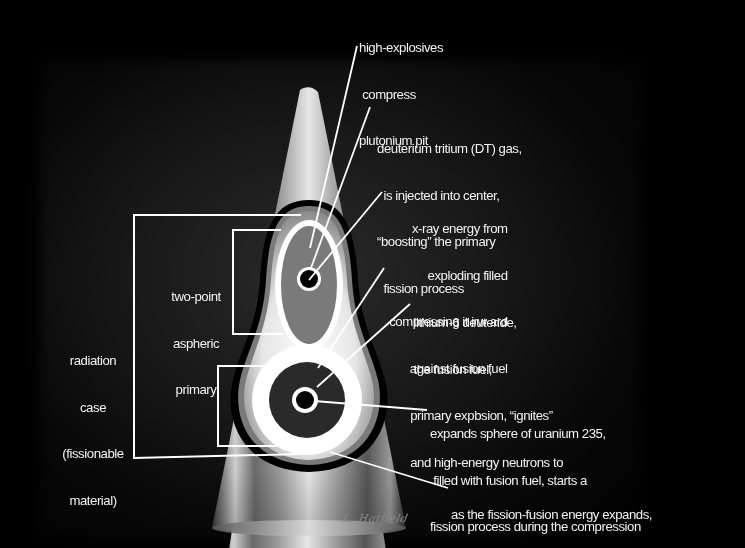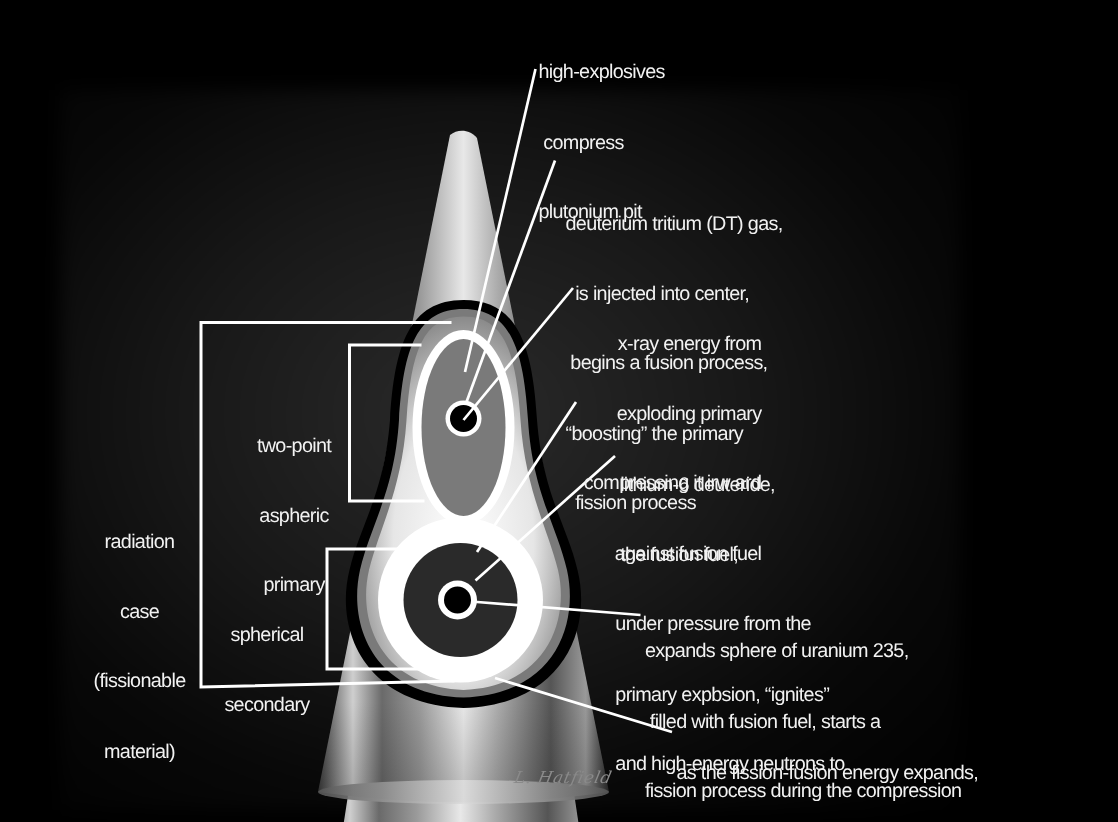--- a/index.html
+++ b/index.html
@@ -112,36 +112,34 @@
   <div class="lbl" style="left:359px; top:9px;">
     <span>high-explosives</span>
     <span> compress</span>
     <span>plutonium pit</span>
   </div>
 
 
   <div class="lbl" style="left:377px; top:110px;">
     <span>deuterium tritium (DT) gas,</span>
     <span>  is injected into center,</span>
-    <span> begins a fusion process,</span>
     <span>“boosting” the primary</span>
     <span>  fission process</span>
   </div>
 
   <div class="lbl" style="left:386px; top:190px;text-align:right;">
     <span>x-ray energy from</span>
-    <span>exploding primary</span>
+    <span>exploding filled</span>
     <span> compressing it irw ard</span>
     <span> against fusion fuel</span>
   </div>
 
   <div class="lbl" style="left:407px; top:284px;">
     <span>  lithium-6 deuteride,</span>
     <span>  the fusion fuel,</span>
-    <span> under pressure from the</span>
     <span> primary expbsion, “ignites”</span>
     <span> and high-energy neutrons to</span>
     
   </div>
 
   <div class="lbl" style="left:430px; top:395px;">
     <span>expands sphere of uranium 235,</span>
     <span> filled with fusion fuel, starts a</span>
     <span>fission process during the compression</span>
     
@@ -152,24 +150,20 @@
     <span>as the fission-fusion energy expands,</span>
     
   </div>
 
   <div class="lbl ra" style="left:160px; top:258px; width:72px;">
     <span>two-point</span>
     <span>aspheric</span>
     <span>primary</span>
   </div>
 
-  <div class="lbl ra" style="left:140px; top:384px; width:76px;">
-    <span>spherical</span>
-    <span>secondary</span>
-  </div>
 
   <div class="lbl ca" style="left:52px; top:322px; width:82px;">
     <span>radiation</span>
     <span>case</span>
     <span>(fissionable</span>
     <span>material)</span>
   </div>
 
   <div class="sig">L. Hatfield</div>
 </div>

